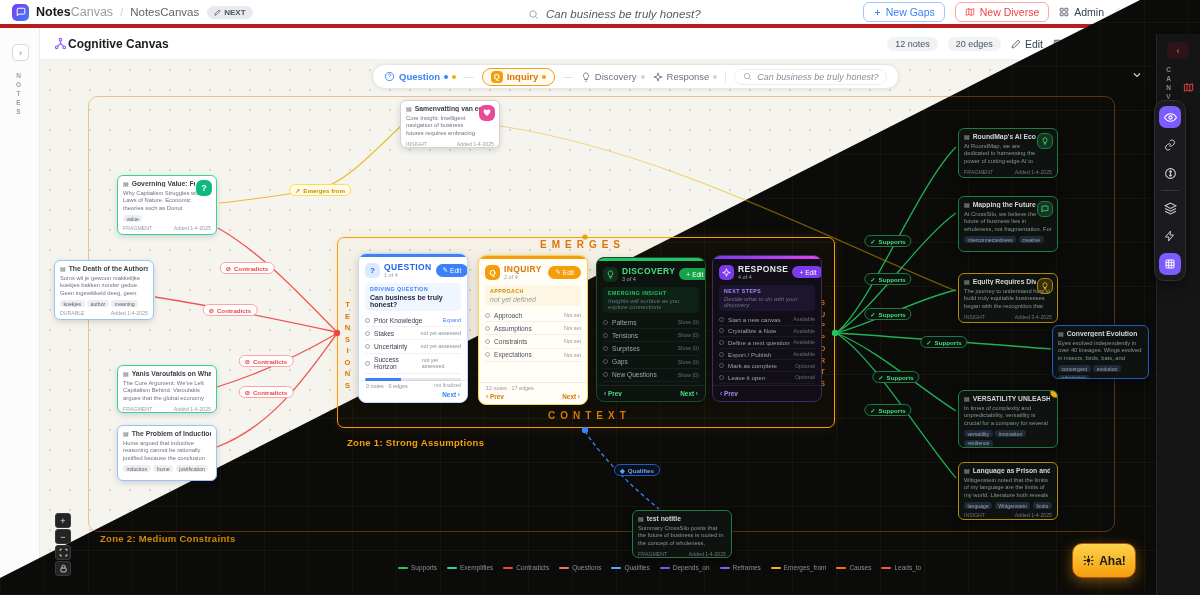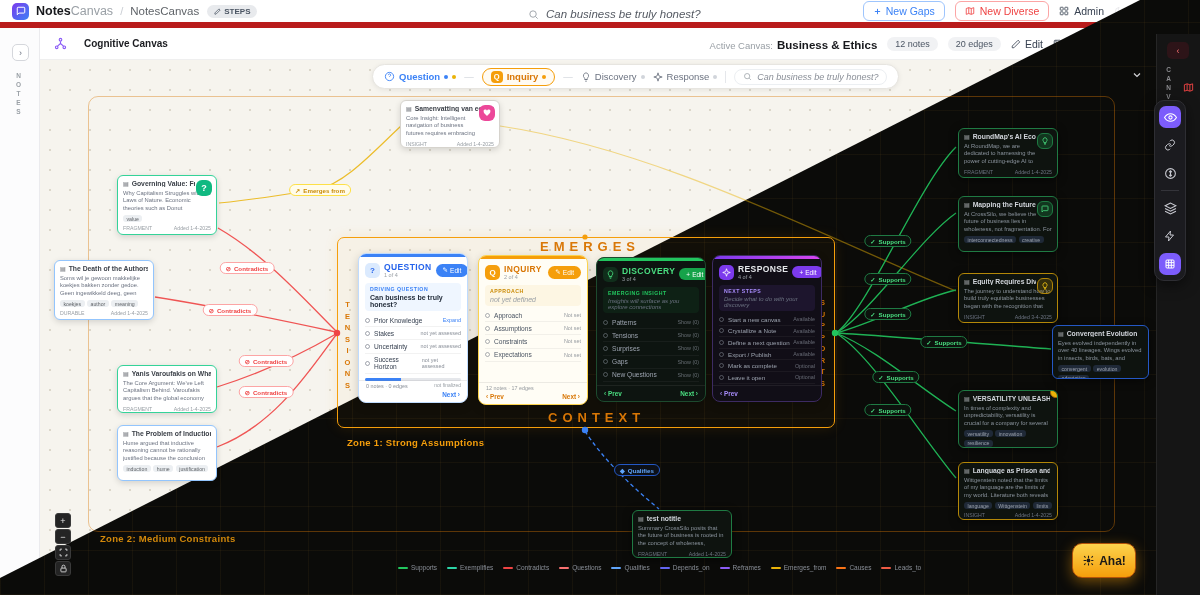--- a/index.html
+++ b/index.html
@@ -3,21 +3,21 @@
 <meta charset="utf-8">
 <style>
   * { margin:0; padding:0; box-sizing:border-box; }
   html,body { width:1200px; height:595px; overflow:hidden; background:#fff;
     font-family:"Liberation Sans", sans-serif; position:relative; }
   .abs { position:absolute; }
   svg { display:block; }
 
   
   .hdr { position:absolute; left:0; top:0; width:1200px; height:28px; background:#fff;
-    border-bottom:6px solid #b91c1c; display:flex; align-items:center; padding:0 12px; z-index:2; }
+    border-bottom:4px solid #b91c1c; display:flex; align-items:center; padding:0 12px; z-index:2; }
   .logo { width:17px; height:17px; border-radius:5px; background:linear-gradient(135deg,#7c3aed,#3b82f6);
     display:flex; align-items:center; justify-content:center; color:#fff; }
   .brand { margin-left:7px; font-size:12.5px; color:#9aa0a6; }
   .brand b { color:#17181c; font-weight:700; }
   .crumb-sep { color:#c9cdd3; font-size:11px; margin:0 7px; }
   .crumb { font-size:11.5px; color:#5f6368; }
   .free { margin-left:8px; background:#e8eaed; border-radius:9px; font-size:8px; font-weight:700;
     color:#4b5563; padding:2px 7px; display:flex; align-items:center; gap:3px; }
   .hsearch { position:absolute; left:528px; top:0; height:28px; display:flex; align-items:center;
     gap:7px; color:#8a8f98; }
@@ -26,21 +26,21 @@
   .btn-note { border:1px solid #9ec5fd; color:#3b82f6; background:#fff; border-radius:6px;
     font-size:10.5px; padding:3px 9px; display:flex; gap:4px; align-items:center; }
   .btn-canvas { border:1px solid #fca5a5; color:#ef4444; background:#fff; border-radius:6px;
     font-size:10.5px; padding:3px 9px; display:flex; gap:5px; align-items:center; }
   .hlink { font-size:10.5px; color:#374151; display:flex; gap:5px; align-items:center; }
   .on-dark { position:relative; z-index:4; color:#e7e7ea !important; }
 
   
   .tbar { position:absolute; left:40px; top:28px; width:1160px; height:32px; background:#fff;
     border-bottom:1px solid #efefef; display:flex; align-items:center; padding:0 14px; z-index:2; }
-  .ttl { display:flex; align-items:center; gap:17px; font-size:10px; font-weight:700; color:#1b1c20; }
+  .ttl { display:flex; align-items:center; gap:1px; font-size:12px; font-weight:700; color:#1b1c20; }
   .tr { margin-left:auto; display:flex; align-items:center; gap:10px; }
   .act-lbl { font-size:9.5px; color:#9aa0a6; }
   .act-val { font-size:11.5px; font-weight:700; color:#17181c; margin-left:4px; }
   .pillgray { background:#f1f2f4; border-radius:9px; padding:2px 8px; font-size:9px; color:#4b5563; }
   .tbtn { display:flex; align-items:center; gap:4px; font-size:10.5px; color:#374151; background:none; border:none; }
 
   
   .lrail { position:absolute; left:0; top:28px; width:40px; height:567px; background:#fcfcfd;
     border-right:1px solid #ebebee; z-index:2; }
   .lrail-btn { position:absolute; left:12px; top:16px; width:17px; height:17px; border:1px solid #d5d7dc;
@@ -74,21 +74,21 @@
   .fsearch em { font-size:9px; color:#8a8f98; }
   .fdivider { width:1px; height:12px; background:#e5e7eb; }
 
   
   .zone-outer { position:absolute; left:88px; top:96px; width:1027px; height:436px;
     border:1px solid rgba(217,119,6,.40); border-radius:10px; }
   .zone-inner { position:absolute; left:337px; top:237px; width:498px; height:191px;
     border:1.5px solid #f59e0b; border-radius:7px; background:rgba(245,158,11,.03);
     box-shadow:0 0 14px rgba(245,158,11,.12); }
   .zlabel { font-size:9.5px; font-weight:700; color:#f59e0b; letter-spacing:.3px; }
-  .zword { font-size:13px; font-weight:700; color:#d97706; letter-spacing:5px; }
+  .zword { font-size:10px; font-weight:700; color:#d97706; letter-spacing:5px; }
   .zword-v { writing-mode:vertical-rl; text-orientation:upright; letter-spacing:2.5px;
     font-size:7.5px; font-weight:700; color:#d97706; }
 
   
   .stage { position:absolute; width:110px; height:150px; border-radius:8px; border:1px solid;
     box-shadow:0 3px 10px rgba(0,0,0,.18); overflow:hidden; font-size:7px; }
   .saccent { height:3px; width:100%; }
   .shead { display:flex; align-items:center; gap:4px; padding:5px 6px 3px; }
   .sico { width:15px; height:15px; border-radius:5px; display:flex; align-items:center; justify-content:center;
     font-weight:700; font-size:8px; flex:none; }
@@ -204,21 +204,21 @@
         <path d="M21 15a2 2 0 0 1-2 2H7l-4 4V5a2 2 0 0 1 2-2h14a2 2 0 0 1 2 2z"></path>
       </svg>
   </div>
   <span class="brand"><b>Notes</b><span>Canvas</span></span>
   <span class="crumb-sep">/</span>
   <span class="crumb">NotesCanvas</span>
   <span class="free">
     <svg width="7" height="7" viewBox="0 0 24 24" fill="none" stroke="currentColor" stroke-width="2.5">
         <path d="M17 3l4 4L7 21H3v-4L17 3z"></path>
       </svg>
-    <span>STEPS</span>
+    <span>NEXT</span>
   </span>
   <div class="hsearch">
     <svg width="11" height="11" viewBox="0 0 24 24" fill="none" stroke="#9aa0a6" stroke-width="2">
         <circle cx="11" cy="11" r="7"></circle>
         <path d="M21 21l-4.5-4.5"></path>
       </svg>
     <em>Can business be truly honest?</em>
   </div>
   <div class="hbtns">
     <button class="btn-note">
@@ -262,21 +262,20 @@
   <span class="ttl">
     <svg width="13" height="13" viewBox="0 0 24 24" fill="none" stroke="#8b5cf6" stroke-width="2">
         <circle cx="12" cy="5" r="2.4"></circle>
         <circle cx="5" cy="19" r="2.4"></circle>
         <circle cx="19" cy="19" r="2.4"></circle>
         <path d="M12 8v4M12 12l-5.5 5M12 12l5.5 5"></path>
       </svg>
     <span>Cognitive Canvas</span>
   </span>
   <div class="tr">
-    <span><span class="act-lbl">Active Canvas:</span><span class="act-val">Business &amp; Ethics</span></span>
     <span class="pillgray">12 notes</span>
     <span class="pillgray">20 edges</span>
     <button class="tbtn">
       <svg width="10" height="10" viewBox="0 0 24 24" fill="none" stroke="currentColor" stroke-width="2">
           <path d="M17 3l4 4L7 21H3v-4L17 3z"></path>
         </svg>
       <span>Edit</span>
     </button>
     <button class="tbtn">
       <svg width="10" height="10" viewBox="0 0 24 24" fill="none" stroke="currentColor" stroke-width="2">

